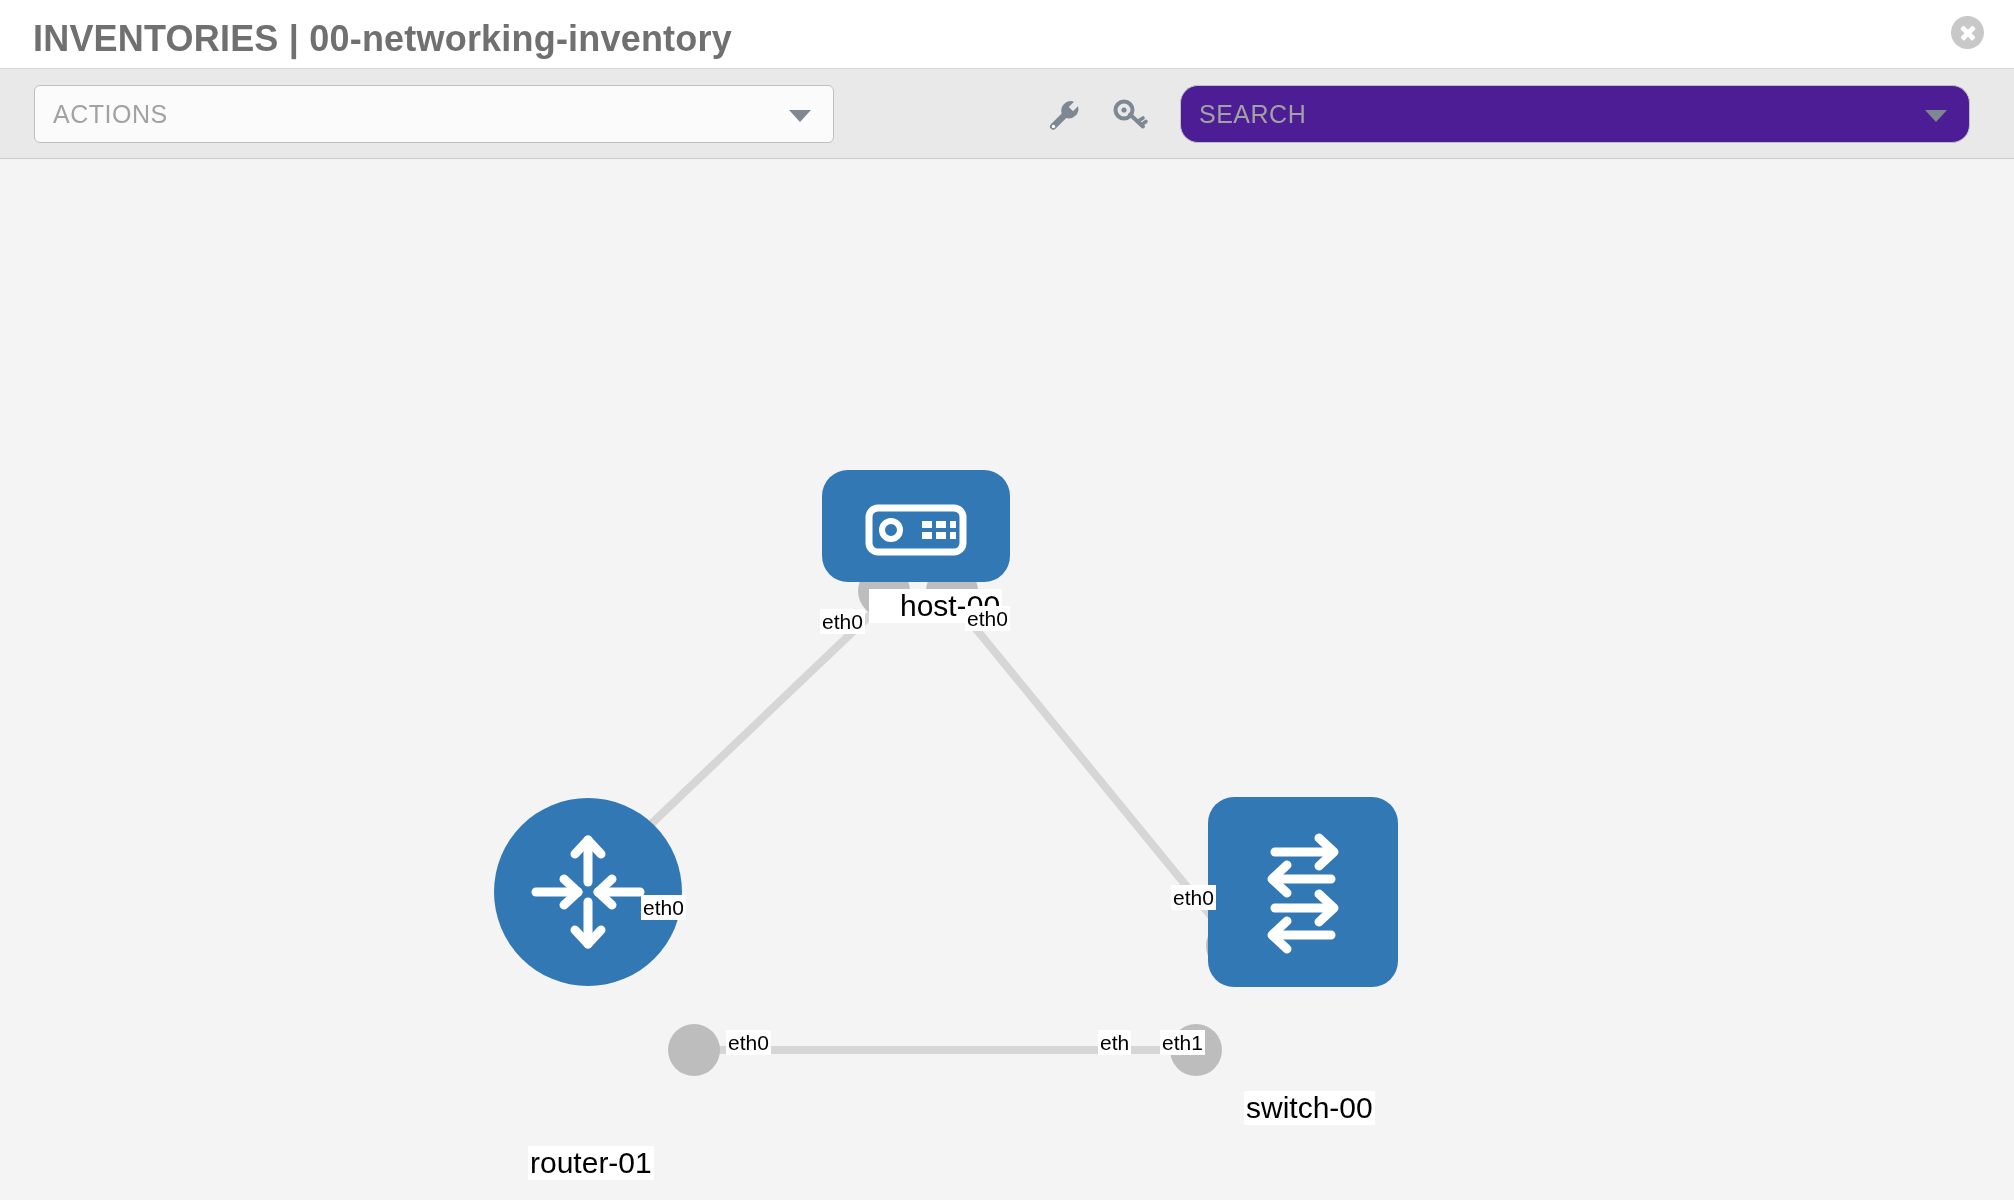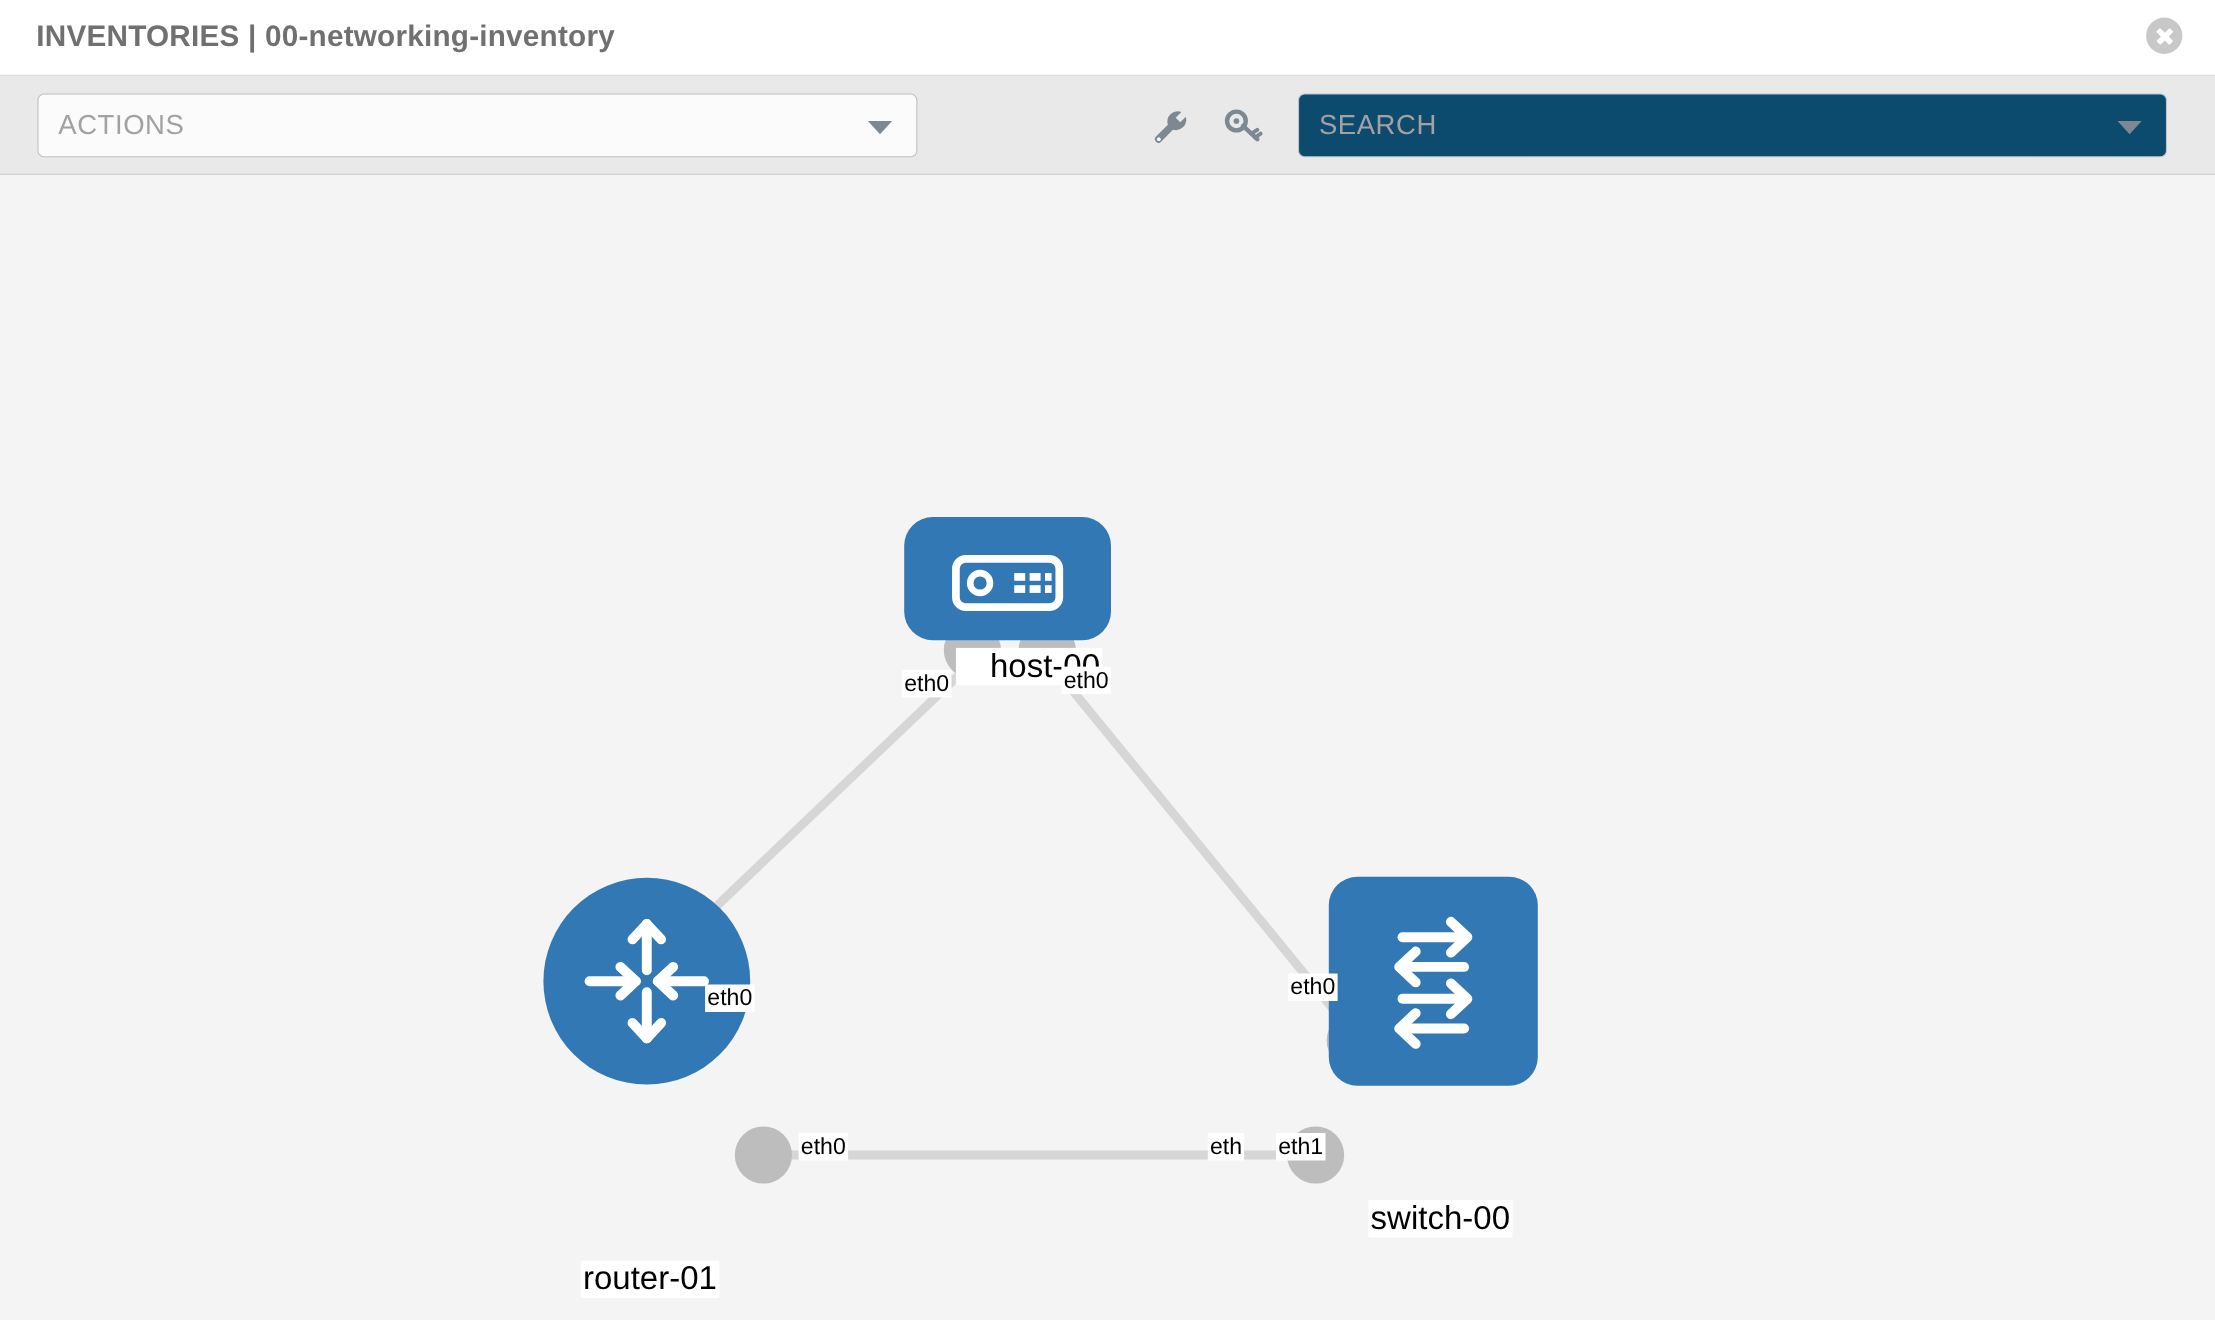--- a/index.html
+++ b/index.html
@@ -26,21 +26,21 @@
     width: 2014px;
     height: 69px;
     background: #ffffff;
     border-bottom: 1px solid #d7d7d7;
     box-sizing: border-box;
   }
   .header-title {
     position: absolute;
     left: 33px;
     top: 18px;
-    font-size: 27px;
+    font-size: 36px;
     font-weight: bold;
     color: #707070;
     letter-spacing: 0.2px;
     white-space: nowrap;
   }
   .close-btn {
     position: absolute;
     right: 30px;
     top: 16px;
     width: 33px;
@@ -109,23 +109,23 @@
   }
   .tool-icon.wrench { left: 1043px; }
   .tool-icon.key    { left: 1110px; }
 
   .search-box {
     position: absolute;
     left: 1180px;
     top: 16px;
     width: 790px;
     height: 58px;
-    background: #0c4a6e;
+    background: #4c1d95;
     border: 1px solid #c0c0c0;
-    border-radius: 6px;
+    border-radius: 18px;
     box-sizing: border-box;
     cursor: text;
   }
   .search-box .label {
     position: absolute;
     left: 18px;
     top: 14px;
     font-size: 25px;
     color: #a2a2a2;
     letter-spacing: 0.5px;

